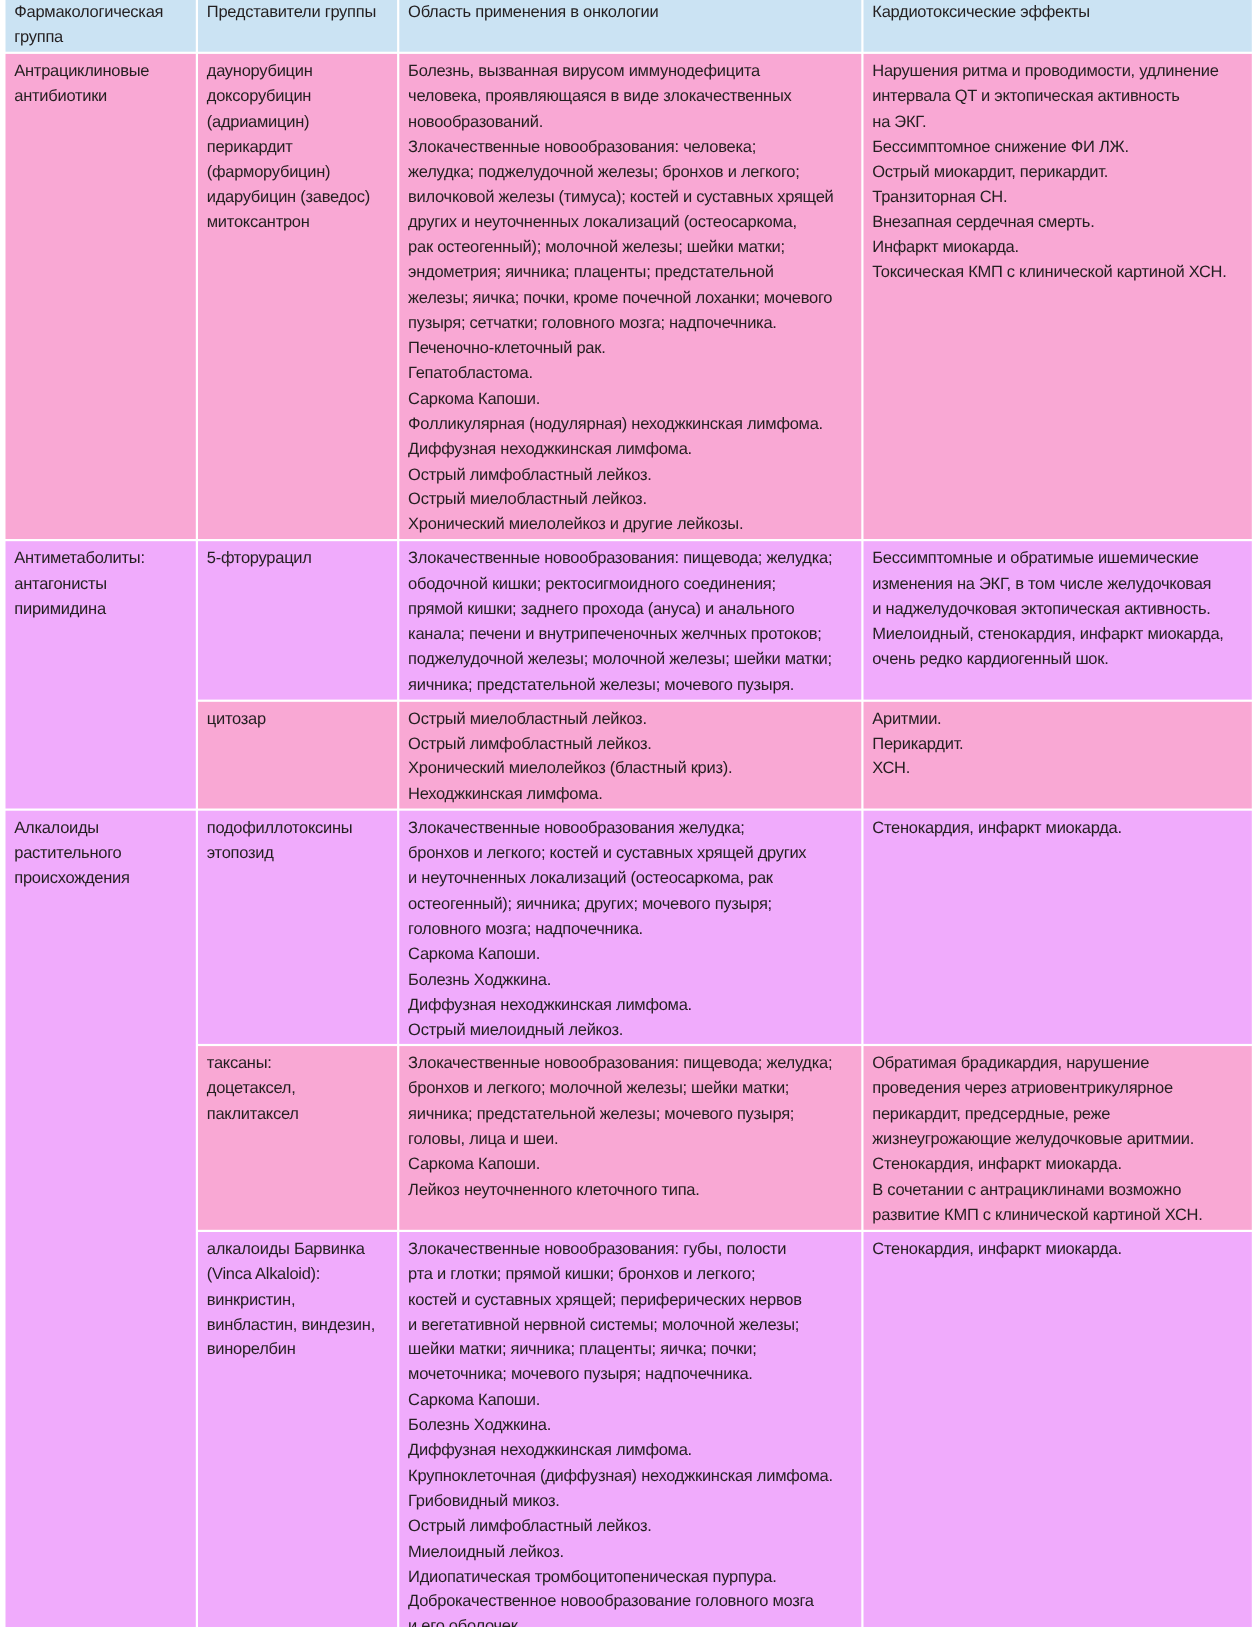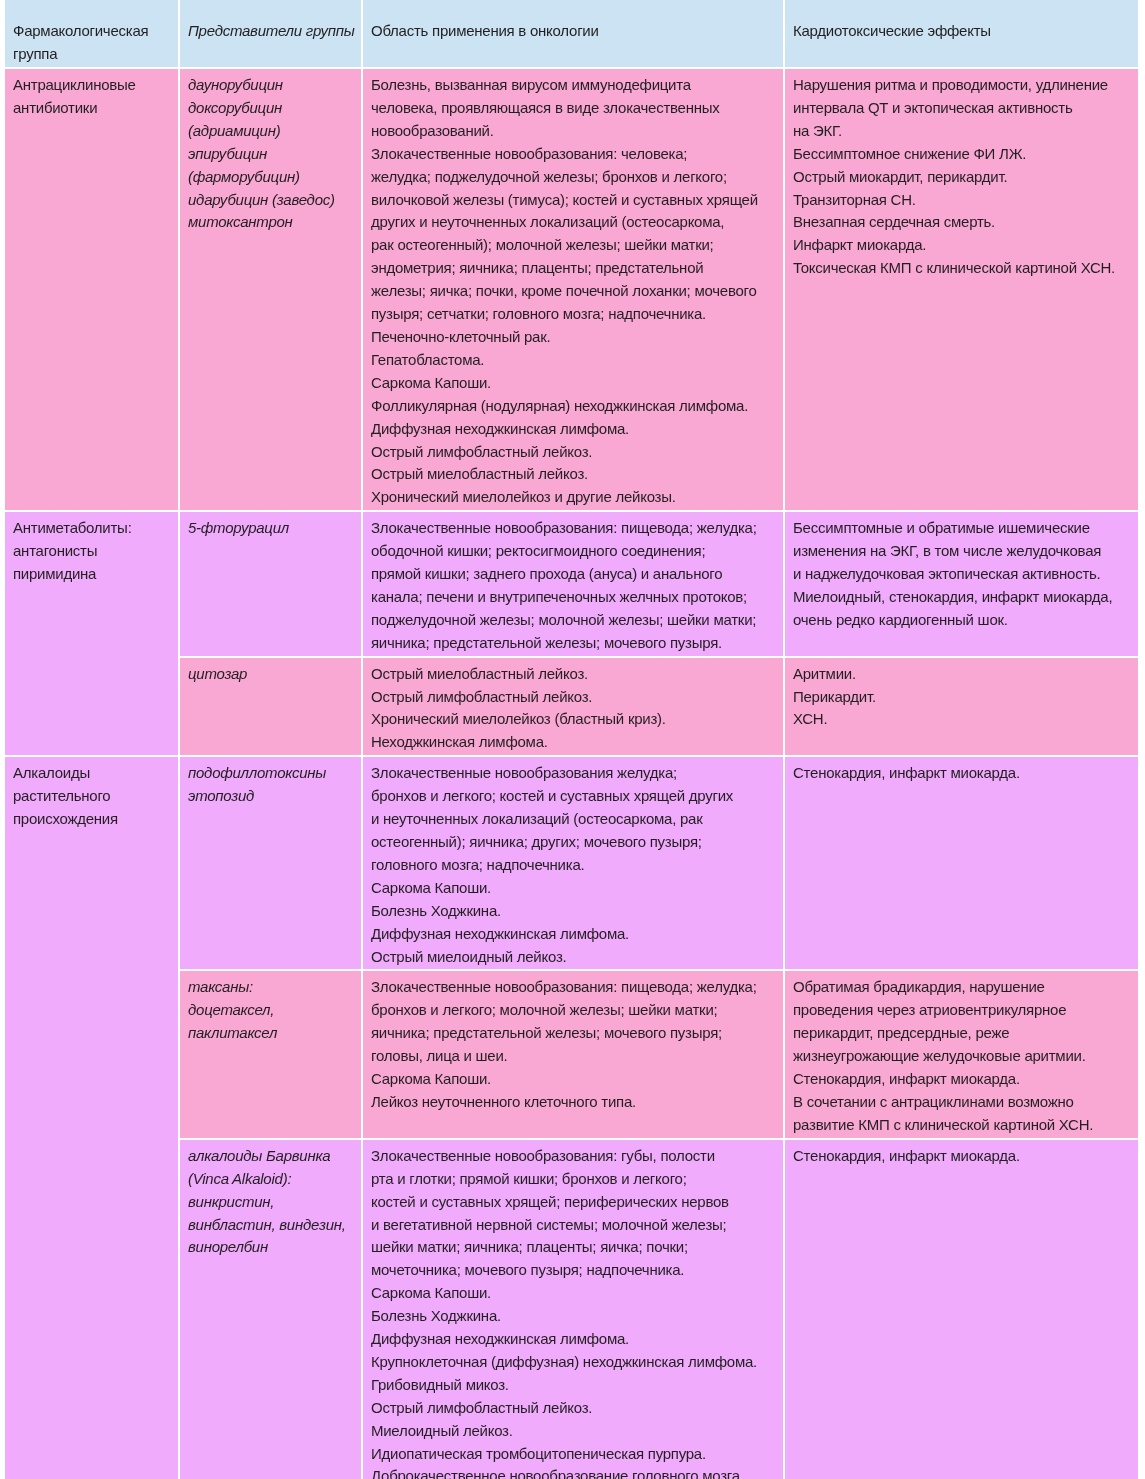--- a/index.html
+++ b/index.html
@@ -9,23 +9,23 @@
     border-collapse: separate; border-spacing: 2px 2px;
     margin: -2px 0 0 -2px;
     font-family: "Liberation Sans", sans-serif;
     font-size: 15px; line-height: 22.9px; color: #231f20;
     letter-spacing: -0.25px;
   }
   .tbl td, .tbl th {
     vertical-align: top; text-align: left; font-weight: normal;
     padding: 5px 6px 1px 8px;
   }
-  .tbl th { background: #cbe3f3; height: 46px; padding-top: 20px; }
+  .tbl th { background: #cbe3f3; height: 46px; padding-top: 0; }
   .c1 { width: 159px; }
-  .c2 { width: 167px; font-style: italic; }
+  .c2 { width: 167px; }
   .c3 { width: 406px; }
   .c4 { width: 339px; }
   .blue { background: #f0abfc; }
   .light { background: #f9a8d4; }
   .line { display: block; white-space: nowrap; }
 </style>
 </head>
 <body>
 
 <table class="tbl">
@@ -40,21 +40,21 @@
   <tbody id="tbody">
       <tr>
         <td rowspan="1" class="c1 light">
           <span class="line">Антрациклиновые</span>
           <span class="line">антибиотики</span>
         </td>
         <td class="c2 light">
           <span class="line">даунорубицин</span>
           <span class="line">доксорубицин</span>
           <span class="line">(адриамицин)</span>
-          <span class="line">эпирубицин</span>
+          <span class="line">перикардит</span>
           <span class="line">(фарморубицин)</span>
           <span class="line">идарубицин (заведос)</span>
           <span class="line">митоксантрон</span>
         </td>
         <td class="c3 light">
           <span class="line">Болезнь, вызванная вирусом иммунодефицита</span>
           <span class="line">человека, проявляющаяся в виде злокачественных</span>
           <span class="line">новообразований.</span>
           <span class="line">Злокачественные новообразования: человека;</span>
           <span class="line">желудка; поджелудочной железы; бронхов и легкого;</span>

